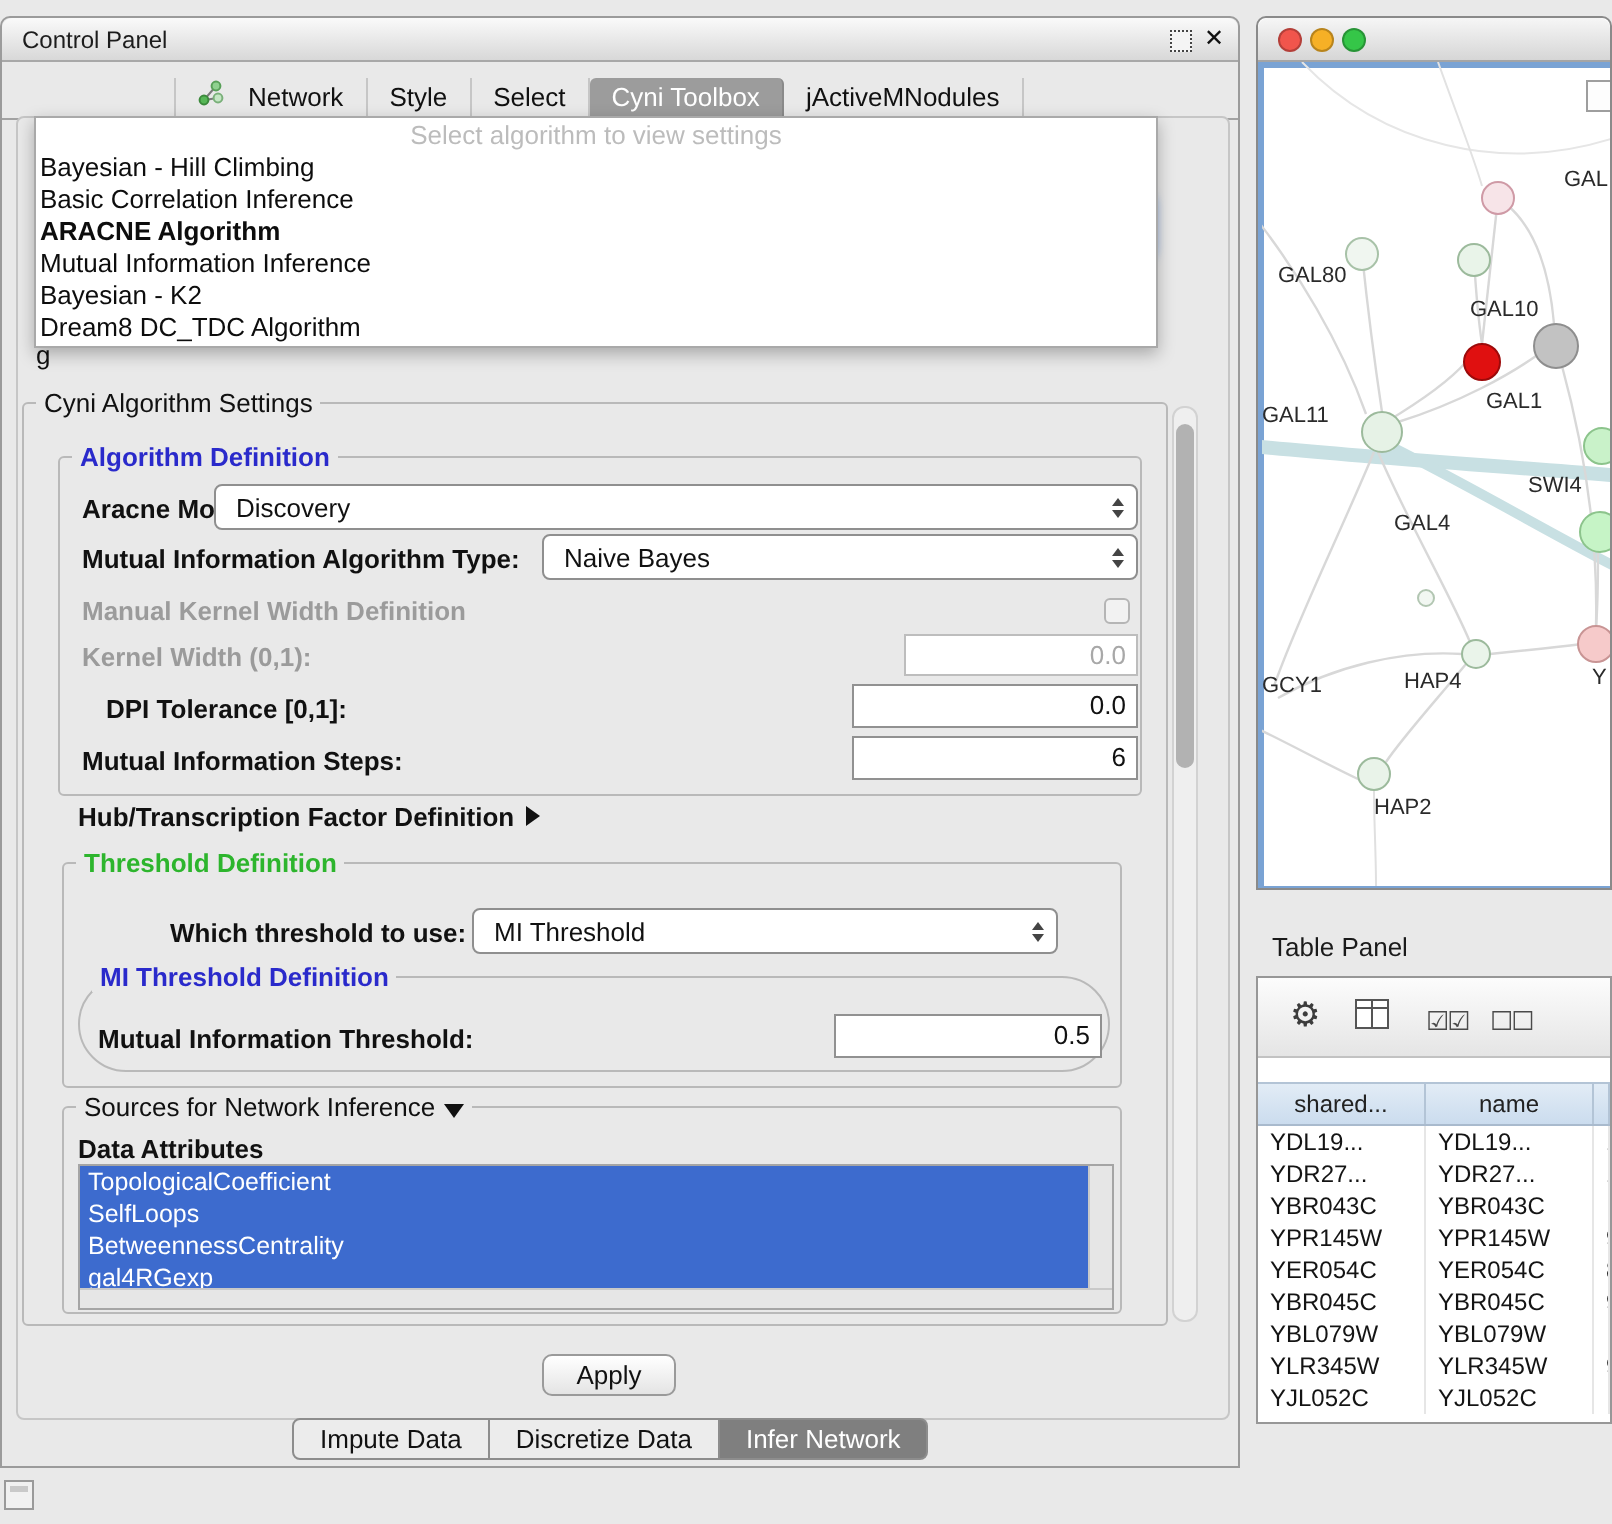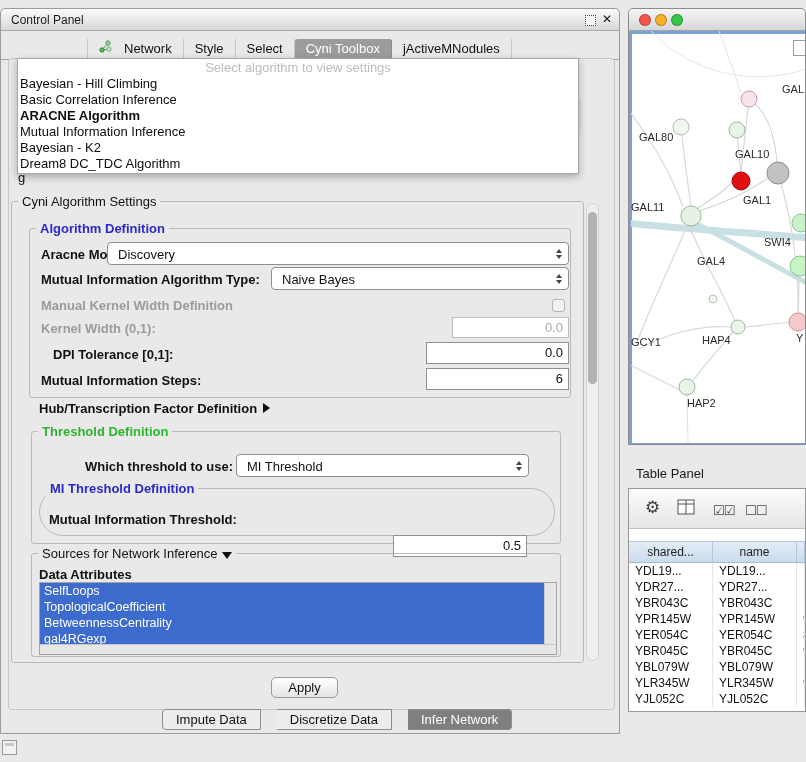--- a/index.html
+++ b/index.html
@@ -55,21 +55,21 @@
   .vsb .thumb{position:absolute;left:1px;top:8px;width:9px;height:172px;background:#b2b2b2;border-radius:5px;}
 
   .attr-list{position:absolute;left:38px;top:573px;width:518px;height:73px;background:#fff;border:1px solid #a5a5a5;box-sizing:border-box;overflow:hidden;}
   .attr-item{height:16px;line-height:16px;font-size:12.5px;color:#fff;padding-left:4px;white-space:nowrap;}
   .list-vsb{position:absolute;right:0;top:0;width:11px;height:100%;background:#e6e6e6;border-left:1px solid #c9c9c9;}
   .list-hsb{position:absolute;left:0;bottom:0;width:100%;height:9px;background:#e6e6e6;border-top:1px solid #c9c9c9;}
 
   .apply-btn{position:absolute;left:270px;top:668px;width:67px;height:21px;background:linear-gradient(#ffffff,#e4e4e4);border:1px solid #9a9a9a;border-radius:5px;font-size:13px;color:#111;text-align:center;line-height:19px;box-sizing:border-box;}
 
   .bottom-tabs{position:absolute;left:145px;top:700px;height:21px;display:flex;font-size:13px;}
-  .btab{padding:0 13px;line-height:20px;background:#ececec;border:1px solid #8d8d8d;border-left:none;color:#111;white-space:nowrap;box-sizing:border-box;margin-left:16px;}
+  .btab{padding:0 13px;line-height:20px;background:#ececec;border:1px solid #8d8d8d;border-left:none;color:#111;white-space:nowrap;box-sizing:border-box;}
   .btab:first-child{border-left:1px solid #8d8d8d;border-radius:4px 0 0 4px;}
   .btab:last-child{border-radius:0 4px 4px 0;}
   .btab.active{background:#7f7f7f;color:#fff;}
 
   
   .netwin{position:absolute;left:628px;top:8px;width:178px;height:437px;border:1px solid #8a8a8a;border-radius:5px 5px 0 0;background:#fff;box-sizing:border-box;overflow:hidden;}
   .net-titlebar{position:absolute;left:0;top:0;width:100%;height:22px;background:linear-gradient(#f6f6f6,#d6d6d6);border-bottom:1px solid #a5a5a5;border-radius:5px 5px 0 0;box-sizing:border-box;}
   .light{position:absolute;top:5px;width:12px;height:12px;border-radius:50%;box-sizing:border-box;}
   .net-canvas{position:absolute;left:0;top:22px;width:192px;height:415px;background:#fff;box-shadow:inset 0 0 0 3px #7aa3d4;}
   .net-canvas svg{position:absolute;left:2px;top:0;}
@@ -198,31 +198,31 @@
       <span class="arrows">
           <i class="au"></i>
           <i class="ad"></i>
         </span>
     </div>
 
     <div class="fs" style="left:38px;top:479px;width:516px;height:48px;border-radius:24px;">
       <span class="legend blue">MI Threshold Definition</span>
     </div>
     <span class="lbl" style="left:48px;top:503px;">Mutual Information Threshold:</span>
-    <div class="tfield" style="left:392px;top:498px;width:134px;height:22px;margin-top:28px;">0.5</div>
+    <div class="tfield" style="left:416px;top:498px;width:134px;height:22px;">0.5</div>
 
     <div class="fs" style="left:30px;top:544px;width:530px;height:104px;">
       <span class="legend"><span>Sources for Network Inference</span><i class="tri-down"></i></span>
     </div>
     <span class="lbl" style="left:38px;top:558px;">Data Attributes</span>
 
     <div class="attr-list">
       <div id="attr-items">
+          <div class="attr-item" style="background: rgb(61, 107, 206); width: 505px;">TopologicalCoefficient</div>
           <div class="attr-item" style="background: rgb(61, 107, 206); width: 505px;">SelfLoops</div>
-          <div class="attr-item" style="background: rgb(61, 107, 206); width: 505px;">TopologicalCoefficient</div>
           <div class="attr-item" style="background: rgb(61, 107, 206); width: 505px;">BetweennessCentrality</div>
           <div class="attr-item" style="background: rgb(61, 107, 206); width: 505px;">gal4RGexp</div>
         </div>
       <div class="list-vsb"></div>
       <div class="list-hsb"></div>
     </div>
 
     <div class="apply-btn">Apply</div>
 
     <div class="bottom-tabs" id="bottom-tabs">

